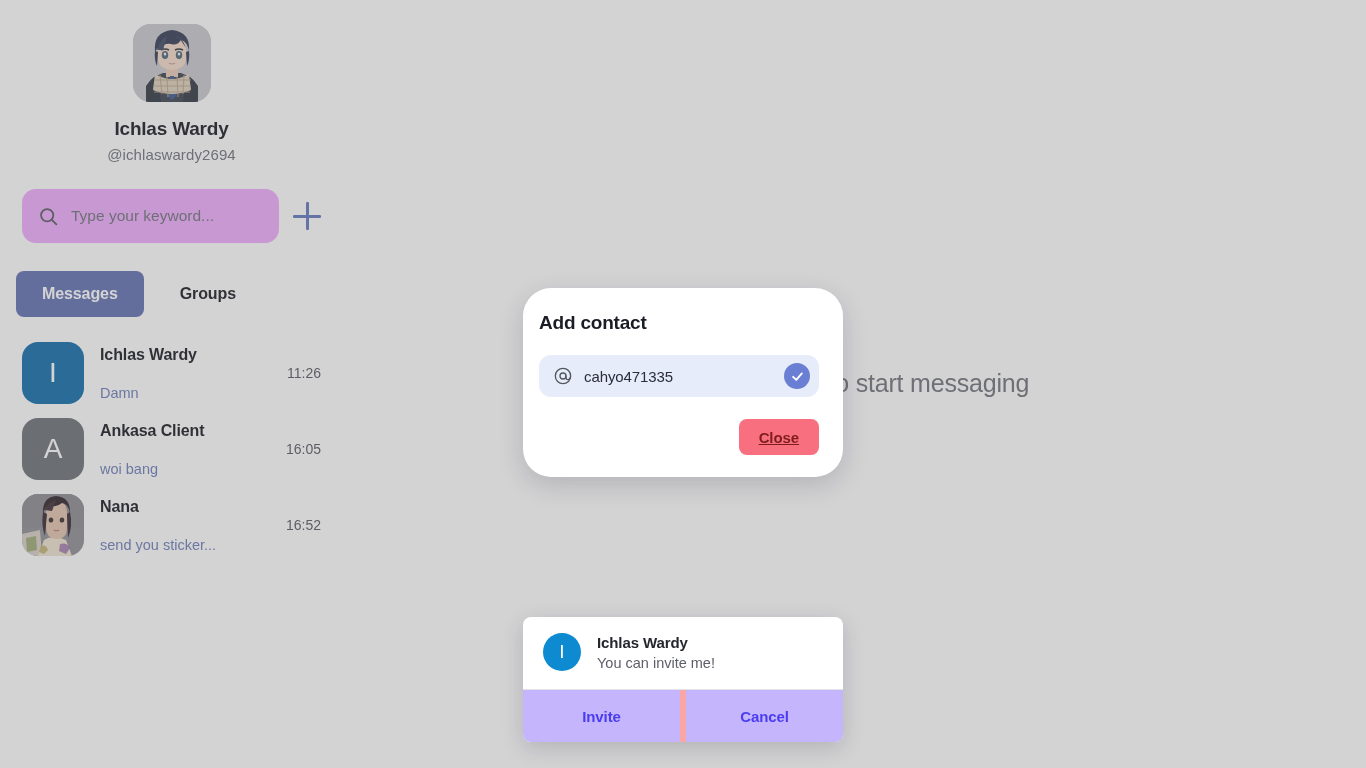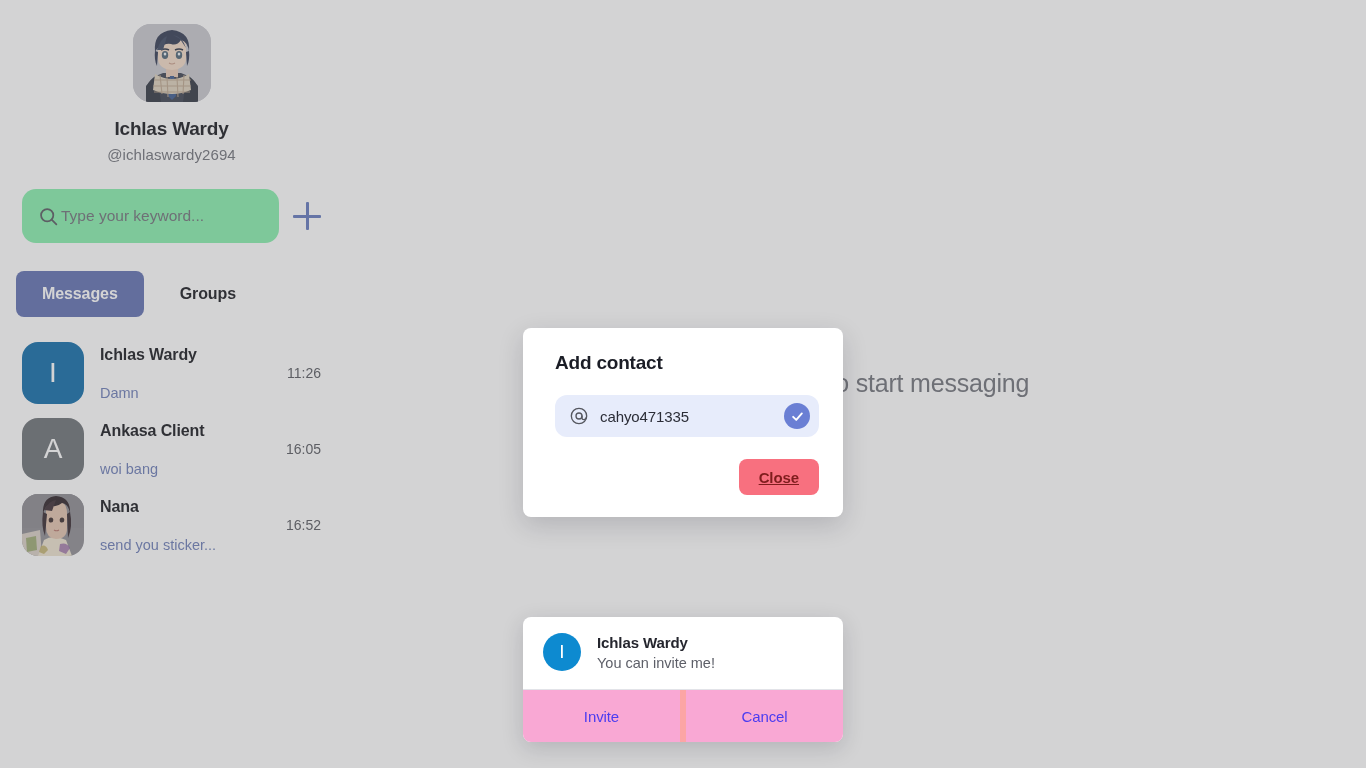--- a/index.html
+++ b/index.html
@@ -77,26 +77,26 @@
   .search-row {
     display: flex;
     align-items: center;
     gap: 14px;
     padding: 0 22px;
     margin-top: 26px;
   }
   .search-box {
     flex: 1;
     height: 54px;
-    background: #86efac;
+    background: #f0abfc;
     border-radius: 14px;
     display: flex;
     align-items: center;
     padding: 0 16px;
-    gap: 2px;
+    gap: 12px;
   }
   .search-box svg { flex: 0 0 auto; }
   .search-input {
     border: none; outline: none; background: transparent;
     font-family: "Liberation Sans", sans-serif;
     font-size: 15.5px;
     color: #5c5e66;
     width: 100%;
   }
   .search-input::placeholder { color: #6f7179; }
@@ -194,25 +194,24 @@
     background: rgba(108,108,112,0.30);
     z-index: 50;
   }
 
   
   .modal {
     position: absolute;
     left: 523px; top: 288px;
     width: 320px;
     background: #ffffff;
-    border-radius: 8px;
+    border-radius: 28px;
     box-shadow: 0 8px 26px rgba(20,20,35,0.16);
-    padding: 24px 24px 22px 32px;
+    padding: 24px 24px 22px 16px;
     z-index: 60;
-    margin-top: 40px;
   }
   .modal-title {
     font-size: 19px;
     font-weight: bold;
     color: #1b1d26;
     letter-spacing: -0.2px;
   }
   .at-field {
     margin-top: 21px;
     height: 42px;
@@ -297,24 +296,24 @@
   }
   .invite-actions {
     display: flex;
     border-top: 1px solid #e2e3e8;
   }
   .invite-btn {
     flex: 1;
     height: 52px;
     display: flex; align-items: center; justify-content: center;
     font-size: 15px;
-    font-weight: normal;
+    font-weight: bold;
     color: #4b3cf0;
     cursor: pointer;
-    background: #f9a8d4;
+    background: #c4b5fd;
     border: none;
     font-family: "Liberation Sans", sans-serif;
     letter-spacing: -0.1px;
   }
   .invite-btn + .invite-btn { border-left: 6px solid #fca5a5; }
 </style>
 </head>
 <body>
 
 <div id="app">

